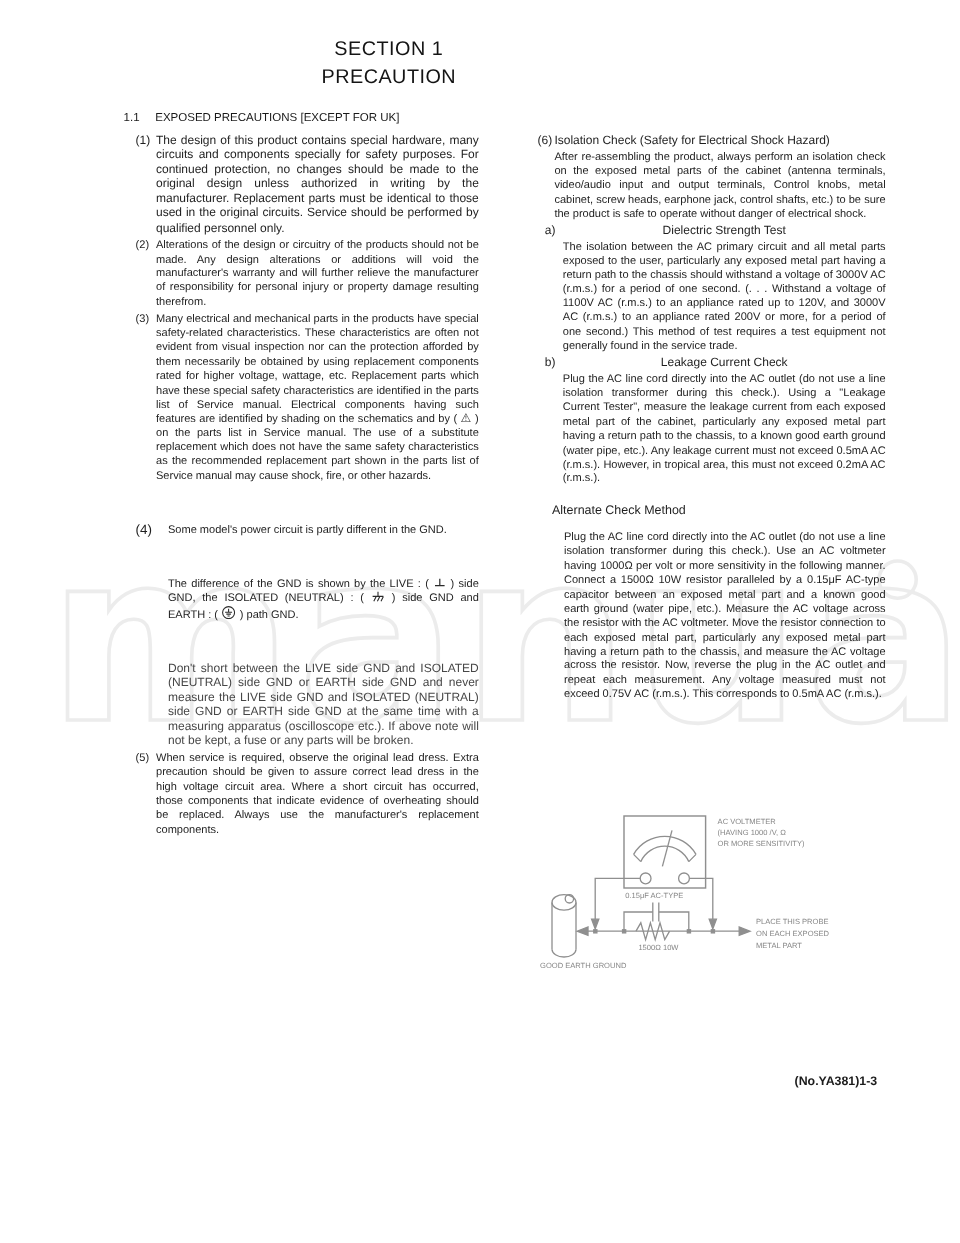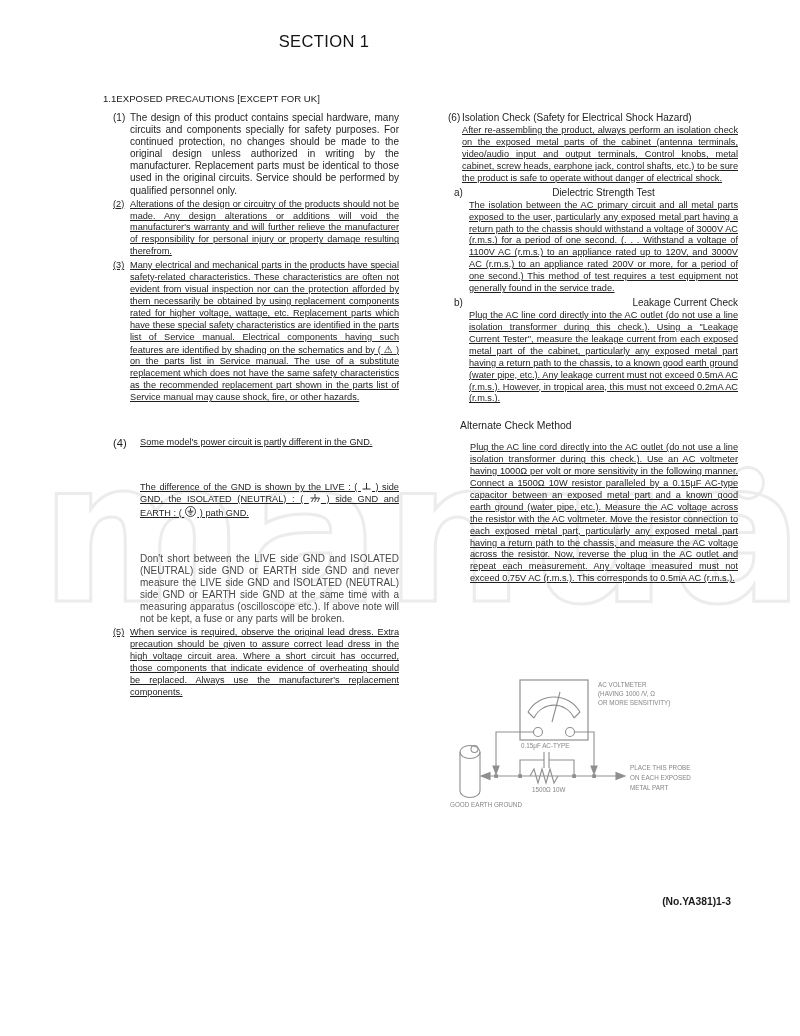--- a/index.html
+++ b/index.html
@@ -18,27 +18,27 @@
   .watermark-dot{
     position:absolute;left:731px;top:466px;width:28px;height:28px;z-index:0;
     border:3px solid #ececec;border-radius:50%;
   }
   .content{position:relative;z-index:1;}
   
   .title{position:absolute;left:0;top:30px;width:648px;text-align:center;
     font-size:16.5px;line-height:23px;color:#141414;letter-spacing:.4px;}
   
   .secrow{position:absolute;left:103px;top:93px;font-size:9.6px;color:#191919;}
-  .secrow .num{display:inline-block;}
+  .secrow .num{display:inline-block;margin-right:13px;}
   
   .col{position:absolute;top:112px;text-align:justify;}
   .col-left{left:103px;width:296px;}
   .col-right{left:448px;width:290px;}
   p{margin:0 0 1px 0;}
-  .sm{font-size:9.2px;line-height:11.9px;text-decoration:underline;}
+  .sm{font-size:9.2px;line-height:11.9px;}
   .md{font-size:10px;line-height:12.1px;}
   .lg{font-size:11.2px;line-height:12.6px;}
   .gray{color:#474747;}
   .item{position:relative;padding-left:27px;margin-bottom:2px;}
   .item .lbl{position:absolute;left:10px;top:0;}
   .sub{padding-left:10px;margin-top:33px;}
   .ritem{position:relative;padding-left:14px;margin-bottom:2px;}
   .ritem .lbl{position:absolute;left:0;top:0;}
   .rsub{position:relative;padding-left:21px;margin-bottom:2px;}
   .rsub .lbl{position:absolute;left:6px;top:0;}
@@ -59,20 +59,21 @@
 
 <div class="page">
 
   <div class="watermark">manual</div>
   <div class="watermark-dot"></div>
 
   <div class="content">
 
     <div class="title">
       <div>SECTION 1</div>
+      <div>PRECAUTION</div>
     </div>
 
     <div class="secrow">
       <span class="num">1.1</span><span>EXPOSED PRECAUTIONS [EXCEPT FOR UK]</span>
     </div>
 
     <div class="col col-left">
 
       <div class="item">
         <span class="lbl md">(1)</span>
@@ -121,21 +122,21 @@
       </div>
 
       <div class="rsub">
         <span class="lbl md">a)</span>
         <p class="md" style="text-align:center">Dielectric Strength Test</p>
         <p class="sm">The isolation between the AC primary circuit and all metal parts exposed to the user, particularly any exposed metal part having a return path to the chassis should withstand a voltage of 3000V AC (r.m.s.) for a period of one second. (. . . Withstand a voltage of 1100V AC (r.m.s.) to an appliance rated up to 120V, and 3000V AC (r.m.s.) to an appliance rated 200V or more, for a period of one second.) This method of test requires a test equipment not generally found in the service trade.</p>
       </div>
 
       <div class="rsub">
         <span class="lbl md">b)</span>
-        <p class="md" style="text-align:right">Leakage Current Check</p>
+        <p class="md" style="text-align:center">Leakage Current Check</p>
         <p class="sm">Plug the AC line cord directly into the AC outlet (do not use a line isolation transformer during this check.). Using a "Leakage Current Tester", measure the leakage current from each exposed metal part of the cabinet, particularly any exposed metal part having a return path to the chassis, to a known good earth ground (water pipe, etc.). Any leakage current must not exceed 0.5mA AC (r.m.s.). However, in tropical area, this must not exceed 0.2mA AC (r.m.s.).</p>
       </div>
 
       <div class="alt">
         <p class="alt-head">Alternate Check Method</p>
         <p class="sm alt-body">Plug the AC line cord directly into the AC outlet (do not use a line isolation transformer during this check.). Use an AC voltmeter having 1000Ω per volt or more sensitivity in the following manner. Connect a 1500Ω 10W resistor paralleled by a 0.15μF AC-type capacitor between an exposed metal part and a known good earth ground (water pipe, etc.). Measure the AC voltage across the resistor with the AC voltmeter. Move the resistor connection to each exposed metal part, particularly any exposed metal part having a return path to the chassis, and measure the AC voltage across the resistor. Now, reverse the plug in the AC outlet and repeat each measurement. Any voltage measured must not exceed 0.75V AC (r.m.s.). This corresponds to 0.5mA AC (r.m.s.).</p>
       </div>
 
     </div>
 

